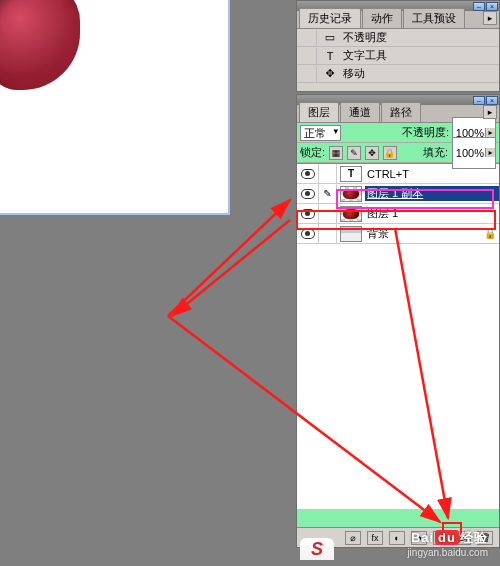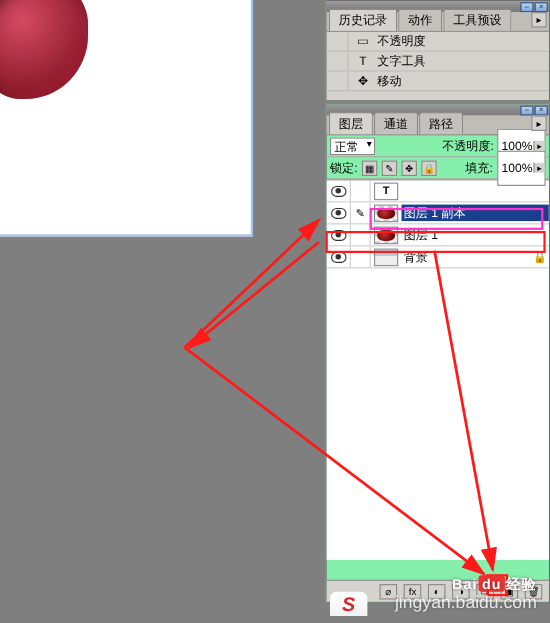--- a/index.html
+++ b/index.html
@@ -38,39 +38,39 @@
 
   .layer-list { background:#fff; height: 346px; border-top:1px solid #888; overflow:hidden;}
   .layer-row { display:flex; align-items:center; height:20px; border-bottom:1px solid #ccc; font-size:11px;}
   .eye-col { width:22px; height:100%; border-right:1px solid #ccc; display:flex; align-items:center; justify-content:center;}
   .link-col { width:18px; height:100%; border-right:1px solid #ccc; display:flex; align-items:center; justify-content:center; font-size:10px;}
   .thumb { width:22px; height:16px; border:1px solid #888; margin:0 3px; background:#fff; display:flex; align-items:center; justify-content:center; font-size:10px; font-weight:bold;}
   .thumb.checker { background: repeating-conic-gradient(#ccc 0 25%, #fff 0 50%) 0 0/8px 8px; position:relative;}
   .thumb.checker::after{content:""; position:absolute; inset:2px; background: radial-gradient(circle at 40% 40%, #b33 0%, #600 80%); border-radius:40%;}
   .thumb.bg { background: linear-gradient(#bcd 40%, #eee 40%);}
   .layer-label { flex:1; padding-left:2px; }
-  .layer-label.sel { background:#1a3f8f; color:#fff; }
+  .layer-label.sel { background:#1a3f8f; color:#fff;text-decoration:underline; }
   .lockicon { width:16px; text-align:center; font-size:10px;}
 
   .layers-bottom { position:absolute; bottom:0; left:0; right:0; height:20px; background:#d6d3ce; border-top:1px solid #888; display:flex; align-items:center; justify-content:flex-end; gap:6px; padding:0 6px;}
   .lb-btn { width:16px; height:14px; border:1px solid #888; background:#d6d3ce; font-size:9px; display:flex; align-items:center; justify-content:center;}
 
   
   .hl { position:absolute; border:2px solid; }
   .hl-pink { border-color:#ff33cc; }
   .hl-red { border-color:#ff1a1a; }
 
   
   svg.arrows { position:absolute; top:0; left:0; width:500px; height:566px; pointer-events:none;}
 
   
   .wm { position:absolute; bottom:8px; right:12px; text-align:right; color:#fff; font-family: sans-serif; text-shadow:0 0 3px rgba(0,0,0,.5);}
   .wm-main { font-size:13px; font-weight:bold; letter-spacing:1px;}
   .wm-main .du { background:#e33; padding:0 3px; border-radius:3px; margin:0 1px;}
-  .wm-sub { font-size:16px; opacity:.8;}
+  .wm-sub { font-size:10px; opacity:.8;}
   .wm-logo { position:absolute; bottom:6px; left:300px; width:34px; height:22px; background:linear-gradient(#fff,#f2f2f2); border-radius:6px 6px 0 0; display:flex; align-items:center; justify-content:center;}
   .wm-logo span{ font-size:18px; font-weight:900; font-style:italic; color:#d8252c;}
 
   .eye-icon { width:14px; height:10px; border:1px solid #333; border-radius:70% / 100%; position:relative;}
   .eye-icon::after{content:""; position:absolute; top:1px; left:3px; width:5px; height:5px; background:#333; border-radius:50%;}
 </style>
 </head>
 <body>
 
 <div class="canvas-wrap">
@@ -143,20 +143,21 @@
     </div>
   </div>
 
   <div class="layer-list">
     <div class="layer-row">
       <div class="eye-col">
           <div class="eye-icon"></div>
         </div>
       <div class="link-col"></div>
       <div class="thumb">T</div>
+      <div class="layer-label">CTRL+T</div>
     </div>
     <div class="layer-row">
       <div class="eye-col">
           <div class="eye-icon"></div>
         </div>
       <div class="link-col">✎</div>
       <div class="thumb checker"></div>
       <div class="layer-label sel">图层 1 副本</div>
     </div>
     <div class="layer-row">

